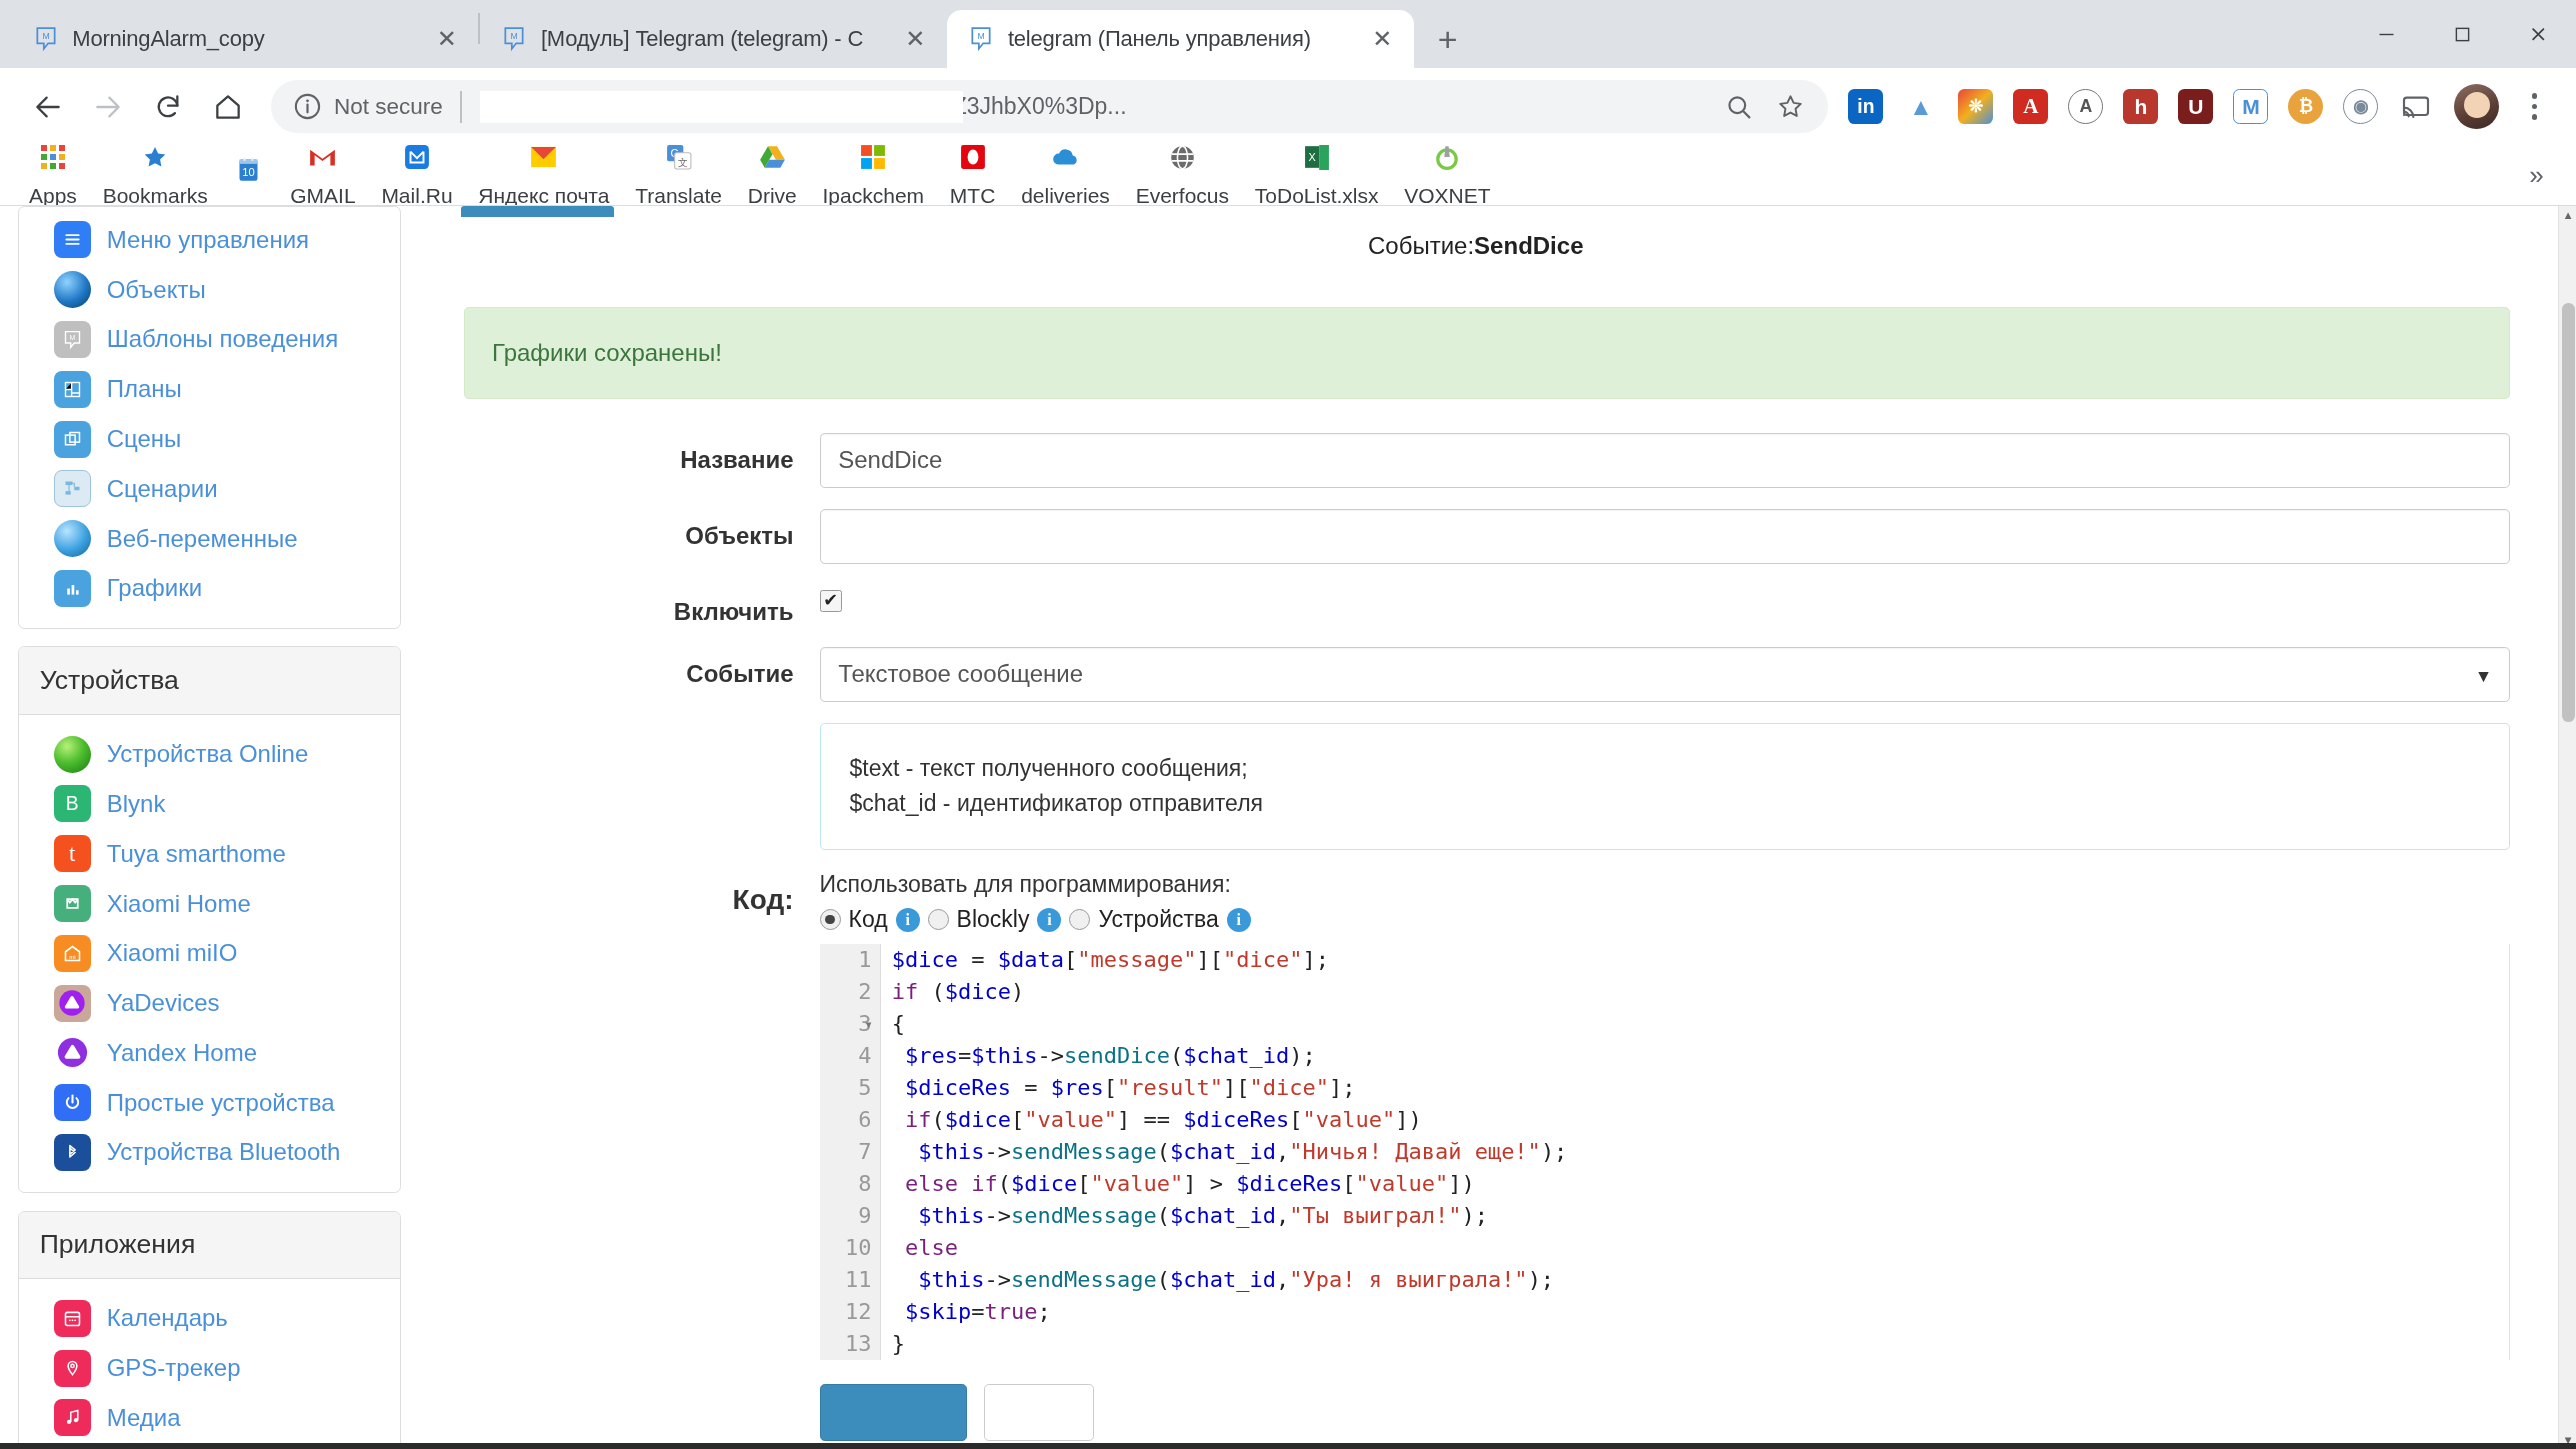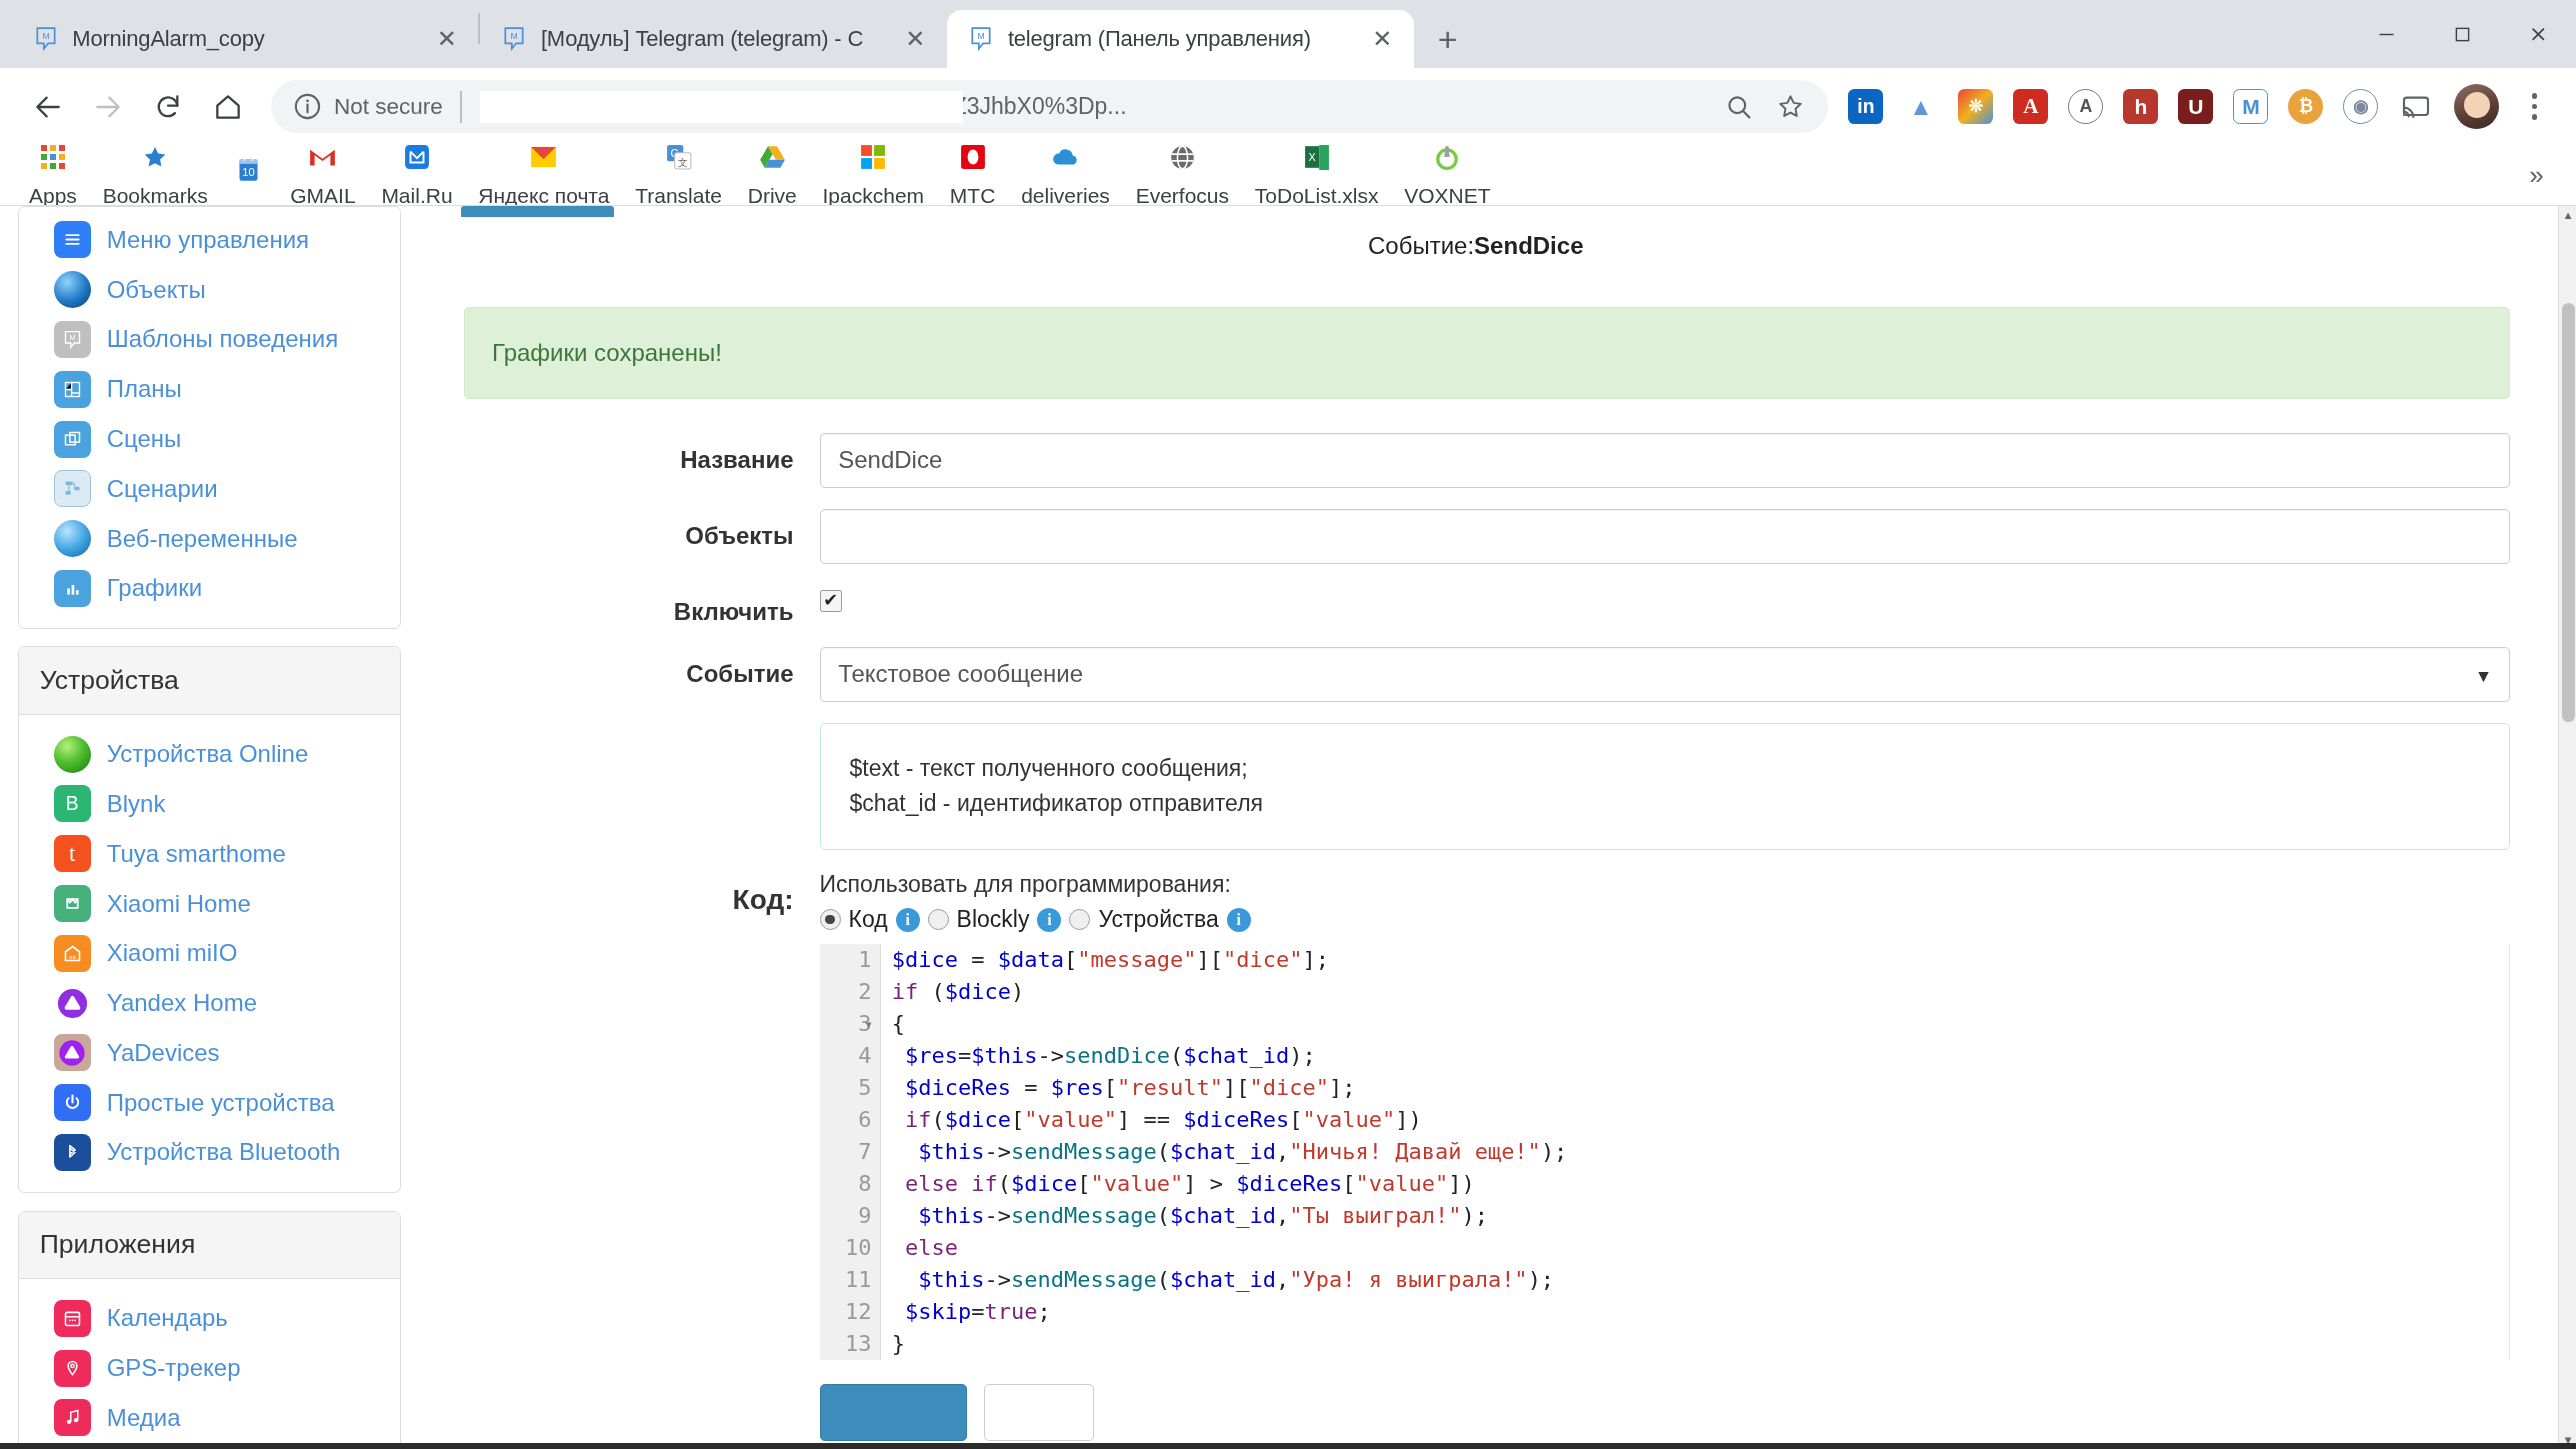--- a/index.html
+++ b/index.html
@@ -803,37 +803,37 @@
               <span class="mi-ico" style="background:#f78c22">
                 <svg width="21" height="21" viewBox="0 0 24 24" style="font-size:24px">
                     <path d="M12 4l8 6v10H4V10z" fill="none" stroke="#fff" stroke-width="1.8"></path>
                     <text x="12" y="18" font-size="7" text-anchor="middle" fill="#fff" font-family="Liberation Sans">mi</text>
                   </svg>
               </span>
               <span>Xiaomi miIO</span>
             </div>
 
             <div class="menu-item">
+              <span class="mi-ico" style="background:#c9a89a">
+                <svg width="32" height="32" viewBox="0 0 24 24">
+                    <circle cx="12" cy="12" r="9.5" fill="#a020f0"></circle>
+                    <path d="M12 8l4.2 7H7.8z" fill="#fff" stroke="#fff" stroke-width="2.4" stroke-linejoin="round"></path>
+                  </svg>
+              </span>
+              <span>YaDevices</span>
+            </div>
+
+            <div class="menu-item">
               <span class="mi-ico" style="background:transparent">
                 <svg width="35" height="35" viewBox="0 0 24 24">
                     <circle cx="12" cy="12" r="10" fill="#8f2fe0"></circle>
                     <path d="M12 8l4.2 7H7.8z" fill="#fff" stroke="#fff" stroke-width="2.4" stroke-linejoin="round"></path>
                   </svg>
               </span>
               <span>Yandex Home</span>
-            </div>
-
-            <div class="menu-item">
-              <span class="mi-ico" style="background:#c9a89a">
-                <svg width="32" height="32" viewBox="0 0 24 24">
-                    <circle cx="12" cy="12" r="9.5" fill="#a020f0"></circle>
-                    <path d="M12 8l4.2 7H7.8z" fill="#fff" stroke="#fff" stroke-width="2.4" stroke-linejoin="round"></path>
-                  </svg>
-              </span>
-              <span>YaDevices</span>
             </div>
 
             <div class="menu-item">
               <span class="mi-ico" style="background:#2f6ef5">
                 <svg width="21" height="21" viewBox="0 0 24 24">
                     <path d="M12 4v8" stroke="#fff" stroke-width="2.4" stroke-linecap="round"></path>
                     <path d="M7.5 7a6.5 6.5 0 1 0 9 0" fill="none" stroke="#fff" stroke-width="2.2" stroke-linecap="round"></path>
                   </svg>
               </span>
               <span>Простые устройства</span>

